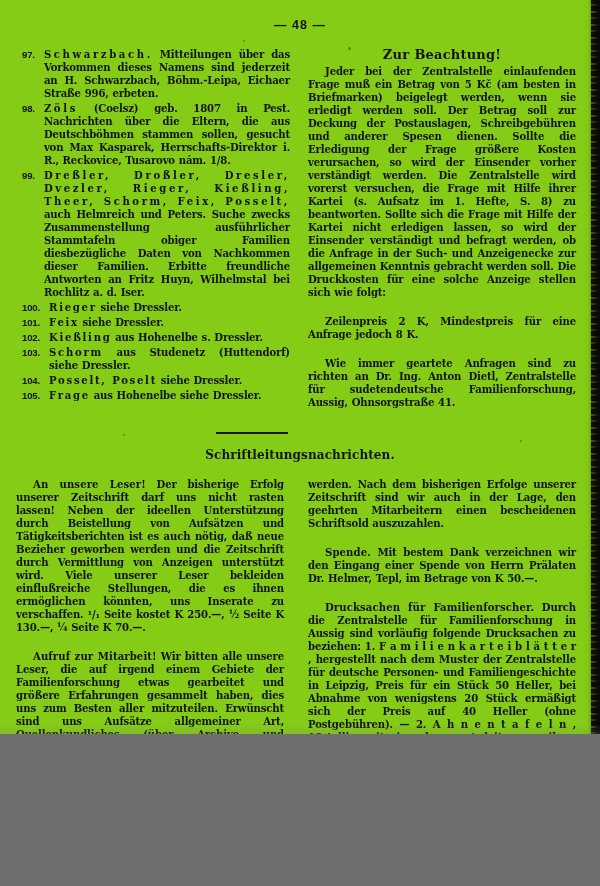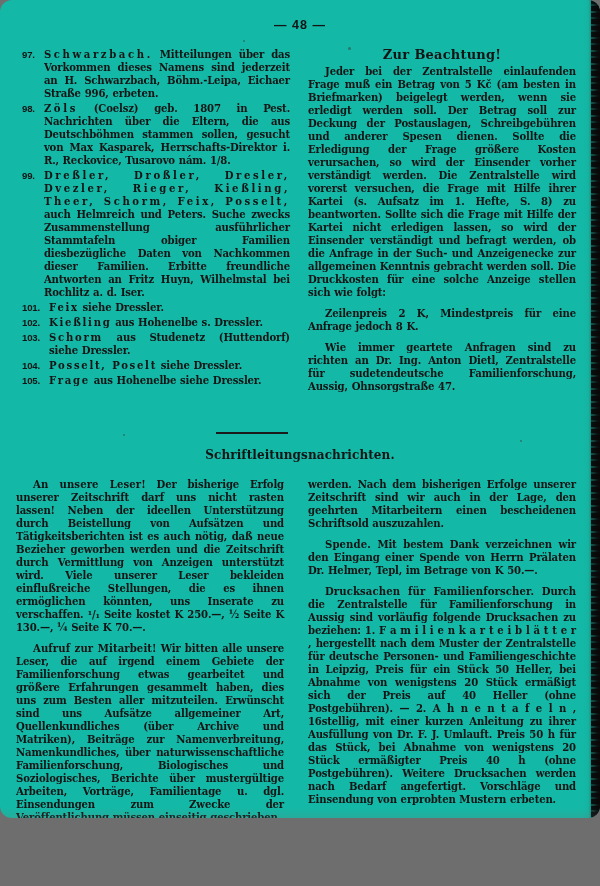--- a/index.html
+++ b/index.html
@@ -3,27 +3,26 @@
 <meta charset="utf-8">
 <style>
   html, body {
     margin: 0;
     padding: 0;
     background: #6e6e6e;
   }
   #page {
     position: relative;
     width: 600px;
-    height: 818px;
+    height: 734px;
     margin: 0 auto;
-    background: #14b8a6;
+    background: #84cc16;
     overflow: hidden;
     font-family: "DejaVu Serif", "Liberation Serif", serif;
     color: #141414;
-    border-radius: 12px;
   }
 
   
   .scan-edge-right {
     position: absolute;
     top: 0; right: 0;
     width: 16px; height: 100%;
     background:
       linear-gradient(to right,
         rgba(255,255,255,0) 0%,
@@ -120,21 +119,21 @@
 
   
   .notice-title {
     text-align: center;
     font-weight: bold;
     font-size: 13px;
     letter-spacing: .2px;
     margin-bottom: 4px;
   }
   .para { text-indent: 17px; margin: 0; }
-  .para + .para { margin-top: 8px; }
+  .para + .para { margin-top: 16px; }
 
   .section-head {
     position: absolute;
     left: 0; top: 448px; width: 100%;
     text-align: center;
     font-weight: bold;
     font-size: 12px;
     letter-spacing: .1px;
   }
   .rule {
@@ -164,20 +163,24 @@
     <div class="entry">
       <span class="entry-num">98.</span>
       <span class="entry-body"><span class="sp-wide">Zöls</span><span> (Coelsz) geb. 1807 in Pest. Nachrichten über die Eltern, die aus Deutschböhmen stammen sollen, gesucht von Max Kasparek, Herrschafts-Direktor i. R., Reckovice, Tusarovo nám. 1/8.</span></span>
     </div>
 
     <div class="entry">
       <span class="entry-num">99.</span>
       <span class="entry-body"><span class="sp-wide">Dreßler, Droßler, Dresler, Dvezler, Rieger, Kießling, Theer, Schorm, Feix, Posselt,</span><span> auch Helmreich und Peters. Suche zwecks Zusammenstellung ausführlicher Stammtafeln obiger Familien diesbezügliche Daten von Nachkommen dieser Familien. Erbitte freundliche Antworten an Fritz Huyn, Wilhelmstal bei Rochlitz a. d. Iser.</span></span>
     </div>
 
+    <div class="entry">
+      <span class="entry-num">100.</span>
+      <span class="entry-body"><span class="sp">Rieger</span><span> siehe Dressler.</span></span>
+    </div>
 
     <div class="entry">
       <span class="entry-num">101.</span>
       <span class="entry-body"><span class="sp">Feix</span><span> siehe Dressler.</span></span>
     </div>
 
     <div class="entry">
       <span class="entry-num">102.</span>
       <span class="entry-body"><span class="sp">Kießling</span><span> aus Hohenelbe s. Dressler.</span></span>
     </div>
@@ -196,21 +199,21 @@
       <span class="entry-num">105.</span>
       <span class="entry-body"><span class="sp">Frage</span><span> aus Hohenelbe siehe Dressler.</span></span>
     </div>
 
   </div>
 
   <div class="col col-right-top fraktur">
     <div class="notice-title">Zur Beachtung!</div>
     <p class="para">Jeder bei der Zentralstelle einlaufenden Frage muß ein Betrag von 5 Kč (am besten in Briefmarken) beigelegt werden, wenn sie erledigt werden soll. Der Betrag soll zur Deckung der Postauslagen, Schreibgebühren und anderer Spesen dienen. Sollte die Erledigung der Frage größere Kosten verursachen, so wird der Einsender vorher verständigt werden. Die Zentralstelle wird vorerst versuchen, die Frage mit Hilfe ihrer Kartei (s. Aufsatz im 1. Hefte, S. 8) zu beantworten. Sollte sich die Frage mit Hilfe der Kartei nicht erledigen lassen, so wird der Einsender verständigt und befragt werden, ob die Anfrage in der Such- und Anzeigenecke zur allgemeinen Kenntnis gebracht werden soll. Die Druckkosten für eine solche Anzeige stellen sich wie folgt:</p>
     <p class="para">Zeilenpreis 2 K, Mindestpreis für eine Anfrage jedoch 8 K.</p>
-    <p class="para">Wie immer geartete Anfragen sind zu richten an Dr. Ing. Anton Dietl, Zentralstelle für sudetendeutsche Familienforschung, Aussig, Ohnsorgstraße 47.</p>
+    <p class="para">Wie immer geartete Anfragen sind zu richten an Dr. Ing. Anton Dietl, Zentralstelle für sudetendeutsche Familienforschung, Aussig, Ohnsorgstraße 41.</p>
   </div>
 
   <div class="rule rule-mid"></div>
 
   <div class="section-head fraktur">Schriftleitungsnachrichten.</div>
 
   <div class="col col-left-bot fraktur">
     <p class="para"><span class="lead">An unsere Leser!</span><span> Der bisherige Erfolg unserer Zeitschrift darf uns nicht rasten lassen! Neben der ideellen Unterstützung durch Beistellung von Aufsätzen und Tätigkeitsberichten ist es auch nötig, daß neue Bezieher geworben werden und die Zeitschrift durch Vermittlung von Anzeigen unterstützt wird. Viele unserer Leser bekleiden einflußreiche Stellungen, die es ihnen ermöglichen könnten, uns Inserate zu verschaffen. ¹/₁ Seite kostet K 250.—, ½ Seite K 130.—, ¼ Seite K 70.—.</span></p>
     <p class="para"><span class="lead">Aufruf zur Mitarbeit!</span><span> Wir bitten alle unsere Leser, die auf irgend einem Gebiete der Familienforschung etwas gearbeitet und größere Erfahrungen gesammelt haben, dies uns zum Besten aller mitzuteilen. Erwünscht sind uns Aufsätze allgemeiner Art, Quellenkundliches (über Archive und Matriken), Beiträge zur Namenverbreitung, Namenkundliches, über naturwissenschaftliche Familienforschung, Biologisches und Soziologisches, Berichte über mustergültige Arbeiten, Vorträge, Familientage u. dgl. Einsendungen zum Zwecke der Veröffentlichung müssen einseitig geschrieben</span></p>
   </div>

